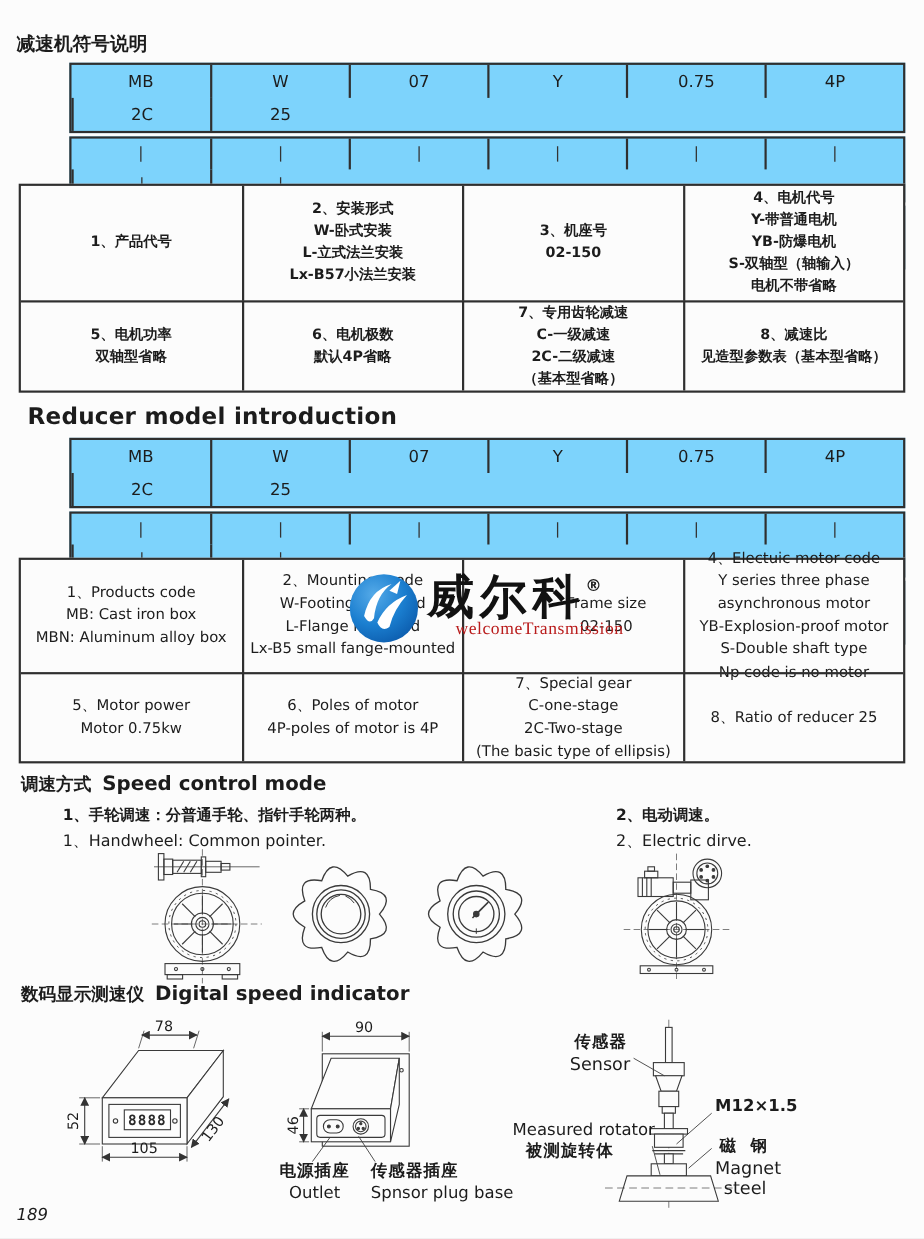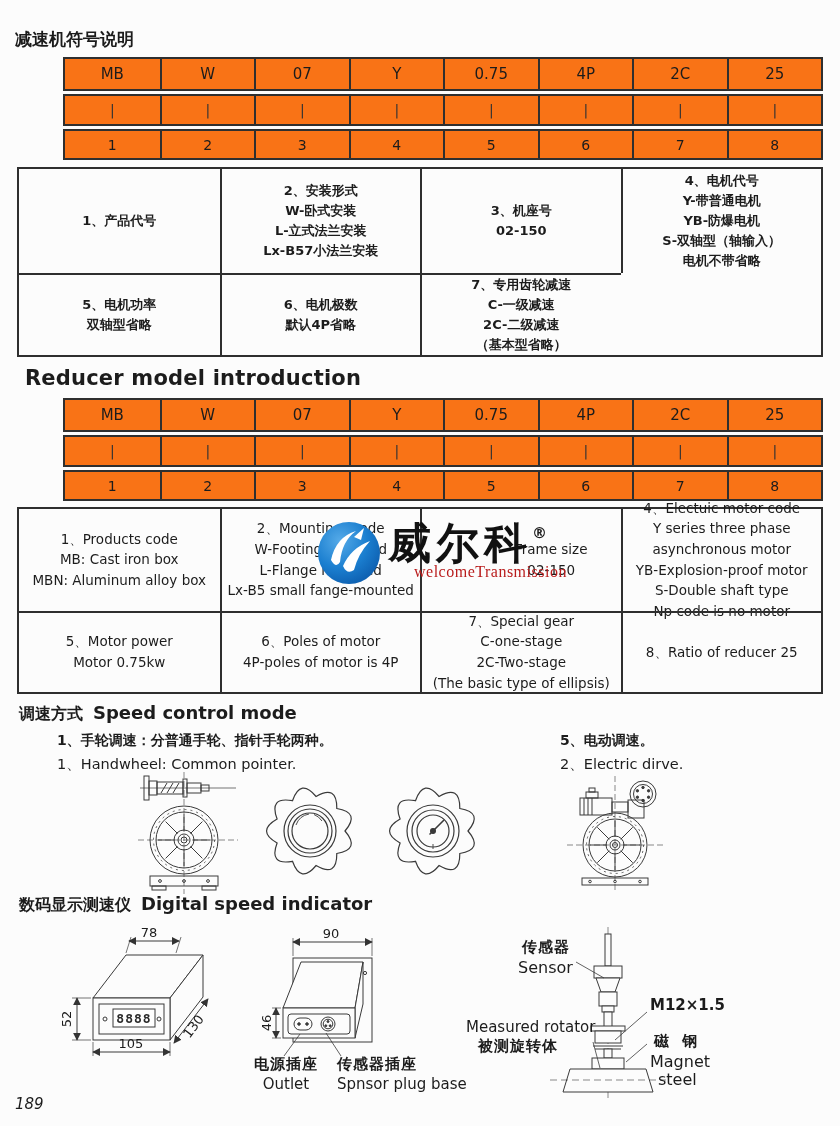--- a/index.html
+++ b/index.html
@@ -11,22 +11,22 @@
   *{box-sizing:border-box;}
   .abs{position:absolute;}
   
   .h-cn{font-size:17px;font-weight:bold;}
   .h-en-big{font-size:21px;font-weight:bold;letter-spacing:.2px;}
   .h-pair .cn{font-size:16px;font-weight:bold;margin-right:10px;}
   .h-pair .en{font-size:18px;font-weight:bold;}
   
   .symtable{width:806px;}
   .symrow{
-    display:grid;grid-template-columns:repeat(8,1fr);
-    border:2px solid #2f2f2f;background:#f97316;margin-bottom:3px;margin-left:46px;
+    display:grid;grid-template-columns:repeat(6,1fr);
+    border:2px solid #2f2f2f;background:#7dd3fc;margin-bottom:3px;margin-left:46px;
   }
   .symrow:last-child{margin-bottom:0;}
   .symcell{
     display:flex;align-items:center;justify-content:center;
     border-left:2px solid #2f2f2f;font-size:15px;font-weight:500;
   }
   .symcell:first-child{border-left:none;}
   .row-codes .symcell{height:30px;}
   .row-pipes .symcell{height:28px;font-size:14px;font-weight:400;color:#333;}
   .row-nums  .symcell{height:27px;font-size:14px;}
@@ -142,20 +142,24 @@
     <div class="expcell">
       <div>6、电机极数</div>
       <div>默认4P省略</div>
     </div>
     <div class="expcell">
       <div>7、专用齿轮减速</div>
       <div>C-一级减速</div>
       <div>2C-二级减速</div>
       <div>（基本型省略）</div>
     </div>
+    <div class="expcell">
+      <div>8、减速比</div>
+      <div>见造型参数表（基本型省略）</div>
+    </div>
   </div>
 
   <div class="abs h-en-big" style="left:25px;top:366px;">Reducer model introduction</div>
 
   <div class="abs symtable" style="left:17px;top:398px;">
     <div class="symrow row-codes">
       <div class="symcell">MB</div>
       <div class="symcell">W</div>
       <div class="symcell">07</div>
       <div class="symcell">Y</div>
@@ -241,21 +245,21 @@
       <div id="wm-sub">welcomeTransmission</div>
     </div>
   </div>
 
   <div class="abs h-pair" style="left:19px;top:702px;">
     <span class="cn">调速方式</span><span class="en">Speed control mode</span>
   </div>
 
   <div class="abs item-cn" style="left:57px;top:732px;">1、手轮调速：分普通手轮、指针手轮两种。</div>
   <div class="abs item-en" style="left:57px;top:755px;">1、Handwheel: Common pointer.</div>
-  <div class="abs item-cn" style="left:560px;top:732px;">5、电动调速。</div>
+  <div class="abs item-cn" style="left:560px;top:732px;">2、电动调速。</div>
   <div class="abs item-en" style="left:560px;top:755px;">2、Electric dirve.</div>
 
   <svg class="abs" style="left:138px;top:772px;" width="100" height="122" viewBox="0 0 100 122" fill="none" stroke="#3a3a3a" stroke-width="1">
     <line x1="0" y1="68" x2="100" y2="68" stroke-dasharray="6 3" stroke-width="0.6"></line>
     <line x1="46" y1="0" x2="46" y2="122" stroke-dasharray="6 3" stroke-width="0.6"></line>
     <line x1="2" y1="16" x2="98" y2="16" stroke-width="0.7"></line>
     <rect x="6" y="4" width="5" height="24"></rect>
     <rect x="11" y="9" width="8" height="14"></rect>
     <rect x="19" y="10" width="26" height="12"></rect>
     <line x1="23" y1="21" x2="29" y2="11"></line>

